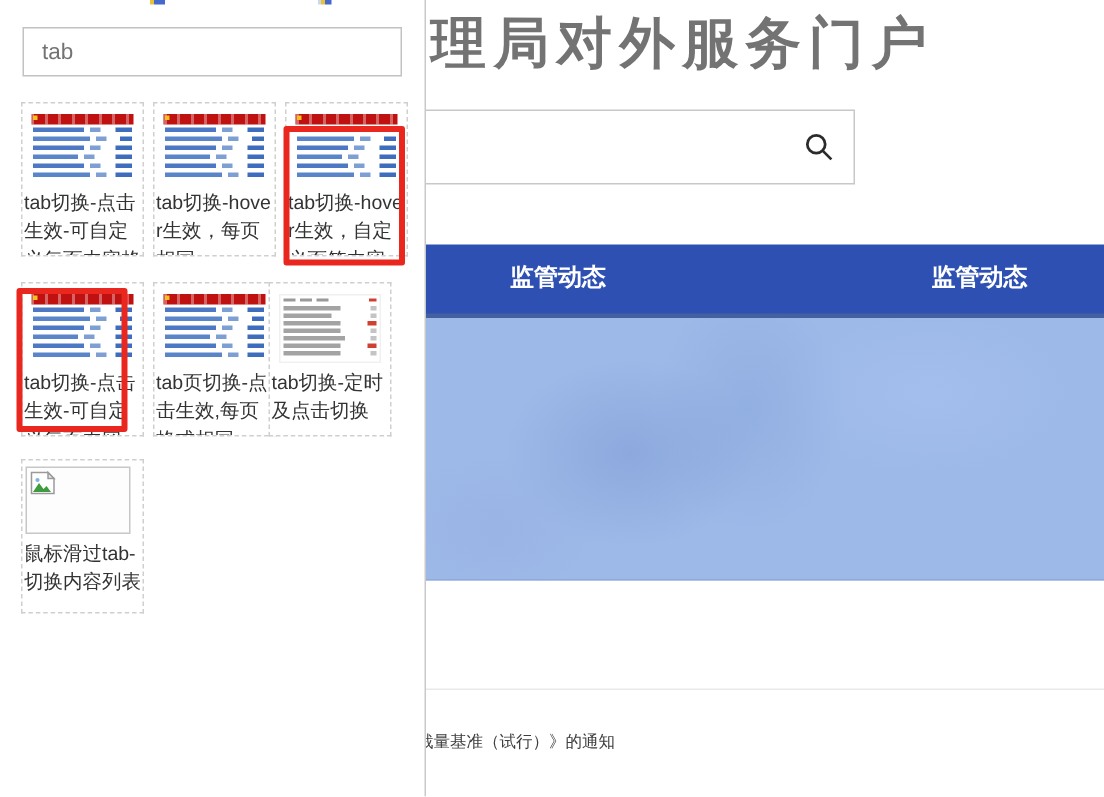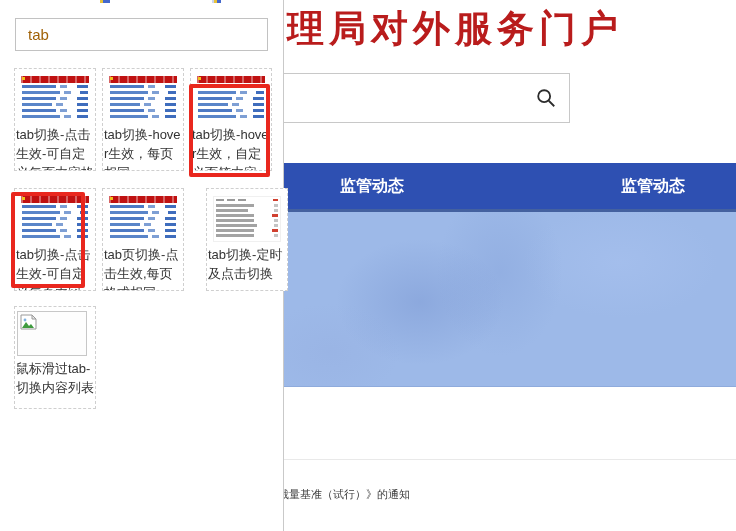--- a/index.html
+++ b/index.html
@@ -5,21 +5,21 @@
   html,body{margin:0;padding:0;}
   body{
     width:736px;height:531px;position:relative;overflow:hidden;
     background:#fff;
     font-family:"Liberation Sans","DejaVu Sans",sans-serif;
   }
   
   .page{position:absolute;inset:0;z-index:1;background:#fff;}
   .portal-title{
     position:absolute;left:287px;top:4px;height:50px;line-height:50px;
-    font-size:37px;font-weight:700;letter-spacing:5px;color:#b91c1c;
+    font-size:37px;font-weight:700;letter-spacing:5px;color:#737373;
     white-space:nowrap;
   }
   .site-search{
     position:absolute;left:268px;top:73px;width:302px;height:50px;
     border:1px solid #c8c8c8;background:#fff;box-sizing:border-box;
   }
   .site-search .mag{position:absolute;right:12px;top:13px;}
   .navbar{
     position:absolute;left:0;top:163px;width:736px;height:46px;
     background:#2e50b2;border-bottom:3px solid #44619f;box-sizing:content-box;
@@ -48,29 +48,29 @@
   .panel{
     position:absolute;left:0;top:0;width:284px;height:531px;z-index:10;
     background:#fff;border-right:1px solid #c9c9c9;box-sizing:border-box;
   }
   .frag{position:absolute;height:3px;top:0;}
   .frag.f1{left:100px;width:10px;background:linear-gradient(90deg,#e8c23a 0 3px,#4468cc 3px 10px);}
   .frag.f2{left:212px;width:9px;background:linear-gradient(90deg,#ccd6ee 0 2px,#e8c23a 2px 5px,#4468cc 5px 9px);}
   .tpl-search{
     position:absolute;left:15px;top:18px;width:253px;height:33px;
     border:1px solid #c2c2c2;box-sizing:border-box;background:#fff;
-    font-size:15px;color:#a16207;padding:0 16px 0 12px;outline:none;
+    font-size:15px;color:#737373;padding:0 16px 0 12px;outline:none;
     font-family:"Liberation Sans","DejaVu Sans",sans-serif;
   }
   .card{
     position:absolute;width:82px;height:103px;box-sizing:border-box;
     border:1px dashed #cfcfcf;overflow:hidden;background:#fff;cursor:pointer;
   }
   .card.c0{left:14px;top:68px;}  .card.c1{left:102px;top:68px;}  .card.c2{left:190px;top:68px;}
-  .card.c3{left:14px;top:188px;} .card.c4{left:102px;top:188px;} .card.c5{left:206px;top:188px;}
+  .card.c3{left:14px;top:188px;} .card.c4{left:102px;top:188px;} .card.c5{left:179px;top:188px;}
   .card.c6{left:14px;top:306px;}
   .card-label{
     margin:3px 0 0 1px;width:80px;font-size:13px;line-height:19px;color:#333;
     word-break:break-all;letter-spacing:0;
   }
   
   .thumb-red{width:68px;height:46px;margin:7px auto 0;background:#fff;}
   .thumb-red .hdr{
     height:7px;background:#c01111;position:relative;
     background-image:repeating-linear-gradient(90deg,rgba(255,255,255,.35) 0 2px,rgba(0,0,0,0) 2px 9px);

